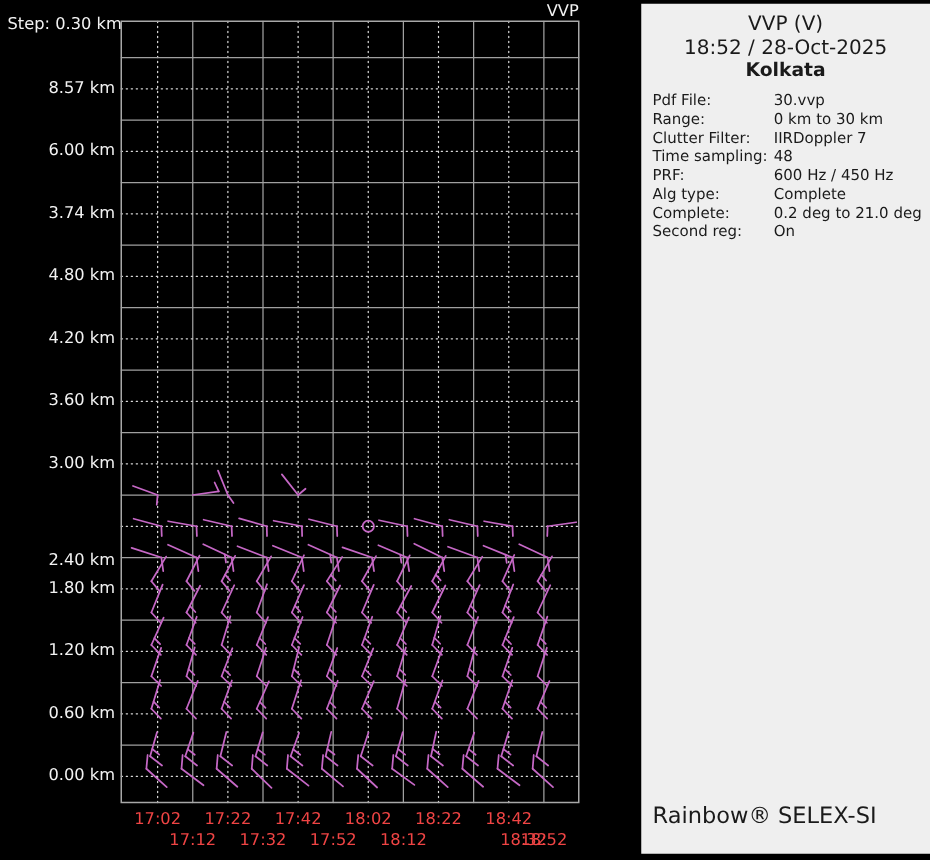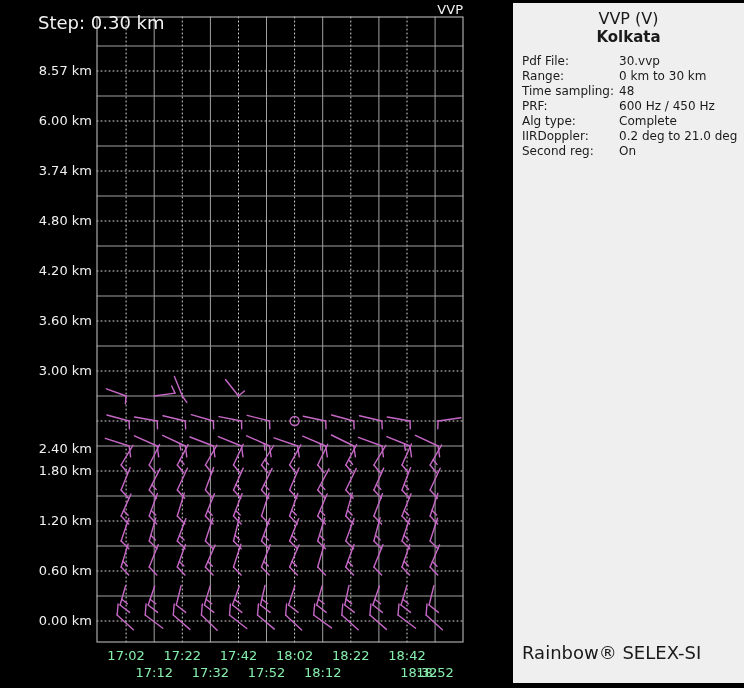--- a/index.html
+++ b/index.html
@@ -3,24 +3,24 @@
 <meta charset="utf-8">
 <style>
   html,body{margin:0;padding:0;background:#000;width:744px;height:688px;overflow:hidden;}
   #screen{position:relative;width:744px;height:688px;background:#000;
           font-family:"DejaVu Sans","Liberation Sans",sans-serif;}
   
   #plot-wrap{position:absolute;left:0;top:0;width:513px;height:688px;}
   #plot-svg{position:absolute;left:0;top:0;}
   .plot-title{position:absolute;left:97px;top:2px;width:366px;text-align:right;
               color:#f2f2f2;font-size:13px;}
-  .step-label{position:absolute;left:6px;top:12px;color:#f2f2f2;font-size:18px;white-space:nowrap;margin-left:32px;}
+  .step-label{position:absolute;left:6px;top:12px;color:#f2f2f2;font-size:13px;white-space:nowrap;}
   .ylab{position:absolute;left:0;width:92px;text-align:right;color:#f2f2f2;font-size:13px;
         height:16px;line-height:16px;white-space:nowrap;}
-  .xlab{position:absolute;width:50px;text-align:center;color:#86efac;font-size:13px;
+  .xlab{position:absolute;width:50px;text-align:center;color:#ef4444;font-size:13px;
         height:16px;line-height:16px;white-space:nowrap;}
   
   #info-panel{position:absolute;left:513px;top:3px;width:231px;height:680px;background:#efefef;
               color:#1a1a1a;}
   .panel-title{text-align:center;font-size:16px;margin-top:6px;line-height:19px;}
   .panel-datetime{text-align:center;font-size:16px;line-height:19px;}
   .panel-site{text-align:center;font-size:15px;line-height:19px;font-weight:bold;}
   #fields{margin-top:7px;padding-left:9px;}
   .frow{display:flex;font-size:12px;line-height:15px;}
   .flabel{width:97px;flex:0 0 97px;white-space:nowrap;}
@@ -370,44 +370,49 @@
         <div class="xlab" style="left: 185.37px; top: 665px;">17:32</div>
         <div class="xlab" style="left: 241.55px; top: 665px;">17:52</div>
         <div class="xlab" style="left: 297.73px; top: 665px;">18:12</div>
         <div class="xlab" style="left: 353.91px; top: 665px; margin-left: 40px;">18:32</div>
         <div class="xlab" style="left: 410.09px; top: 665px;">18:52</div>
       </div>
   </div>
 
   <div id="info-panel" style="background: rgb(239, 239, 239);">
     <div class="panel-title">VVP (V)</div>
+    <div class="panel-datetime">18:52 / 28-Oct-2025</div>
     <div class="panel-site">Kolkata</div>
     <div id="fields">
         <div class="frow">
           <span class="flabel">Pdf File:</span>
           <span class="fvalue">30.vvp</span>
         </div>
         <div class="frow">
           <span class="flabel">Range:</span>
           <span class="fvalue">0 km to 30 km</span>
         </div>
         <div class="frow">
+          <span class="flabel">Clutter Filter:</span>
+          <span class="fvalue">IIRDoppler 7</span>
+        </div>
+        <div class="frow">
           <span class="flabel">Time sampling:</span>
           <span class="fvalue">48</span>
         </div>
         <div class="frow">
           <span class="flabel">PRF:</span>
           <span class="fvalue">600 Hz / 450 Hz</span>
         </div>
         <div class="frow">
           <span class="flabel">Alg type:</span>
           <span class="fvalue">Complete</span>
         </div>
         <div class="frow">
-          <span class="flabel">IIRDoppler:</span>
+          <span class="flabel">Complete:</span>
           <span class="fvalue">0.2 deg to 21.0 deg</span>
         </div>
         <div class="frow">
           <span class="flabel">Second reg:</span>
           <span class="fvalue">On</span>
         </div>
       </div>
     <div class="panel-footer">Rainbow® SELEX-SI</div>
   </div>
 

